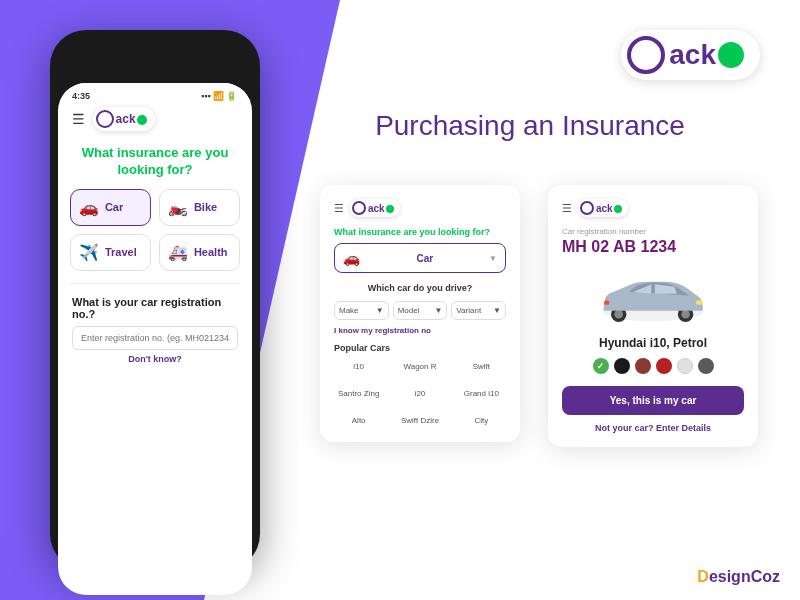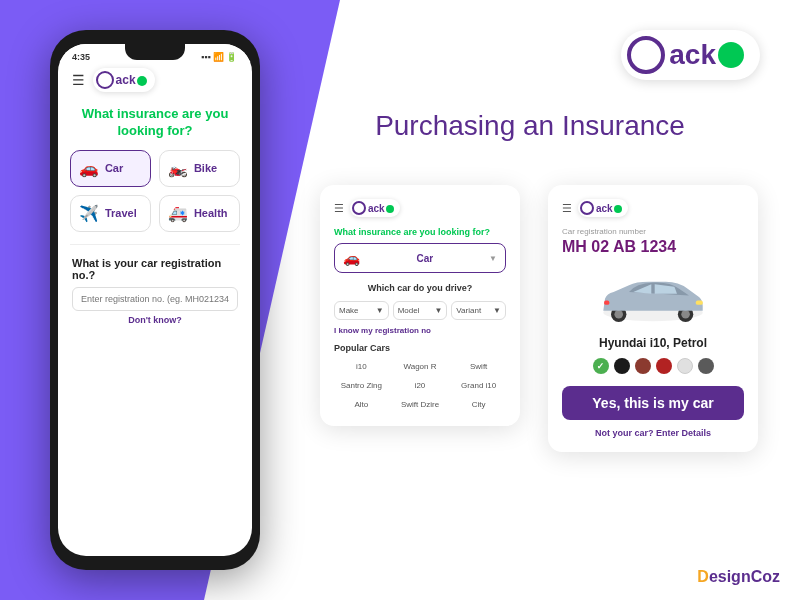--- a/index.html
+++ b/index.html
@@ -107,20 +107,21 @@
       z-index: 20;
     }
     .phone-screen {
       width: 100%;
       height: 100%;
       background: #fff;
       border-radius: 28px;
       overflow: hidden;
       display: flex;
       flex-direction: column;
+      margin-top: 39px;
     }
     .phone-status-bar {
       background: #fff;
       padding: 8px 14px 0;
       display: flex;
       justify-content: space-between;
       align-items: center;
       font-size: 9px;
       font-weight: 600;
       color: #333;
@@ -342,21 +343,21 @@
     }
     .popular-cars-title {
       font-size: 9px;
       font-weight: 700;
       color: #333;
       margin-bottom: 6px;
     }
     .popular-cars-grid {
       display: grid;
       grid-template-columns: 1fr 1fr 1fr;
-      gap: 4px;
+      gap: 12px;
     }
     .popular-car-item {
       font-size: 8px;
       color: #555;
       text-align: center;
       padding: 3px 2px;
     }
 
     
     .right-card {
@@ -419,21 +420,21 @@
       font-size: 9px;
       font-weight: 900;
     }
     .confirm-btn {
       width: 100%;
       background: #5B2D8E;
       color: white;
       border: none;
       border-radius: 8px;
       padding: 9px;
-      font-size: 14px;
+      font-size: 10px;
       font-weight: 700;
       cursor: pointer;
       text-align: center;
       margin-bottom: 8px;
     }
     .not-your-car {
       text-align: center;
       font-size: 9px;
       color: #555;
     }

